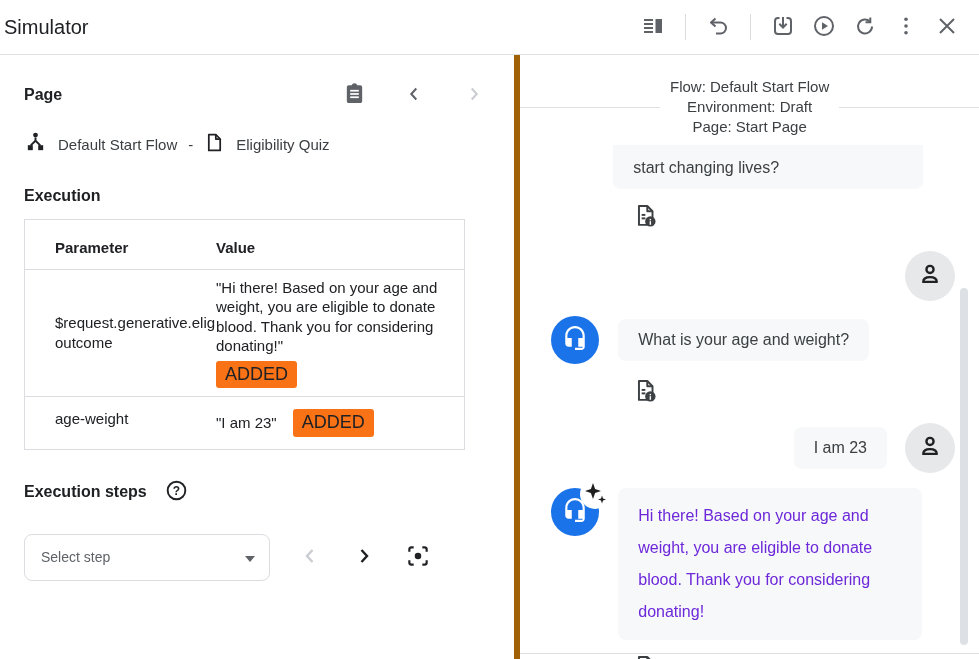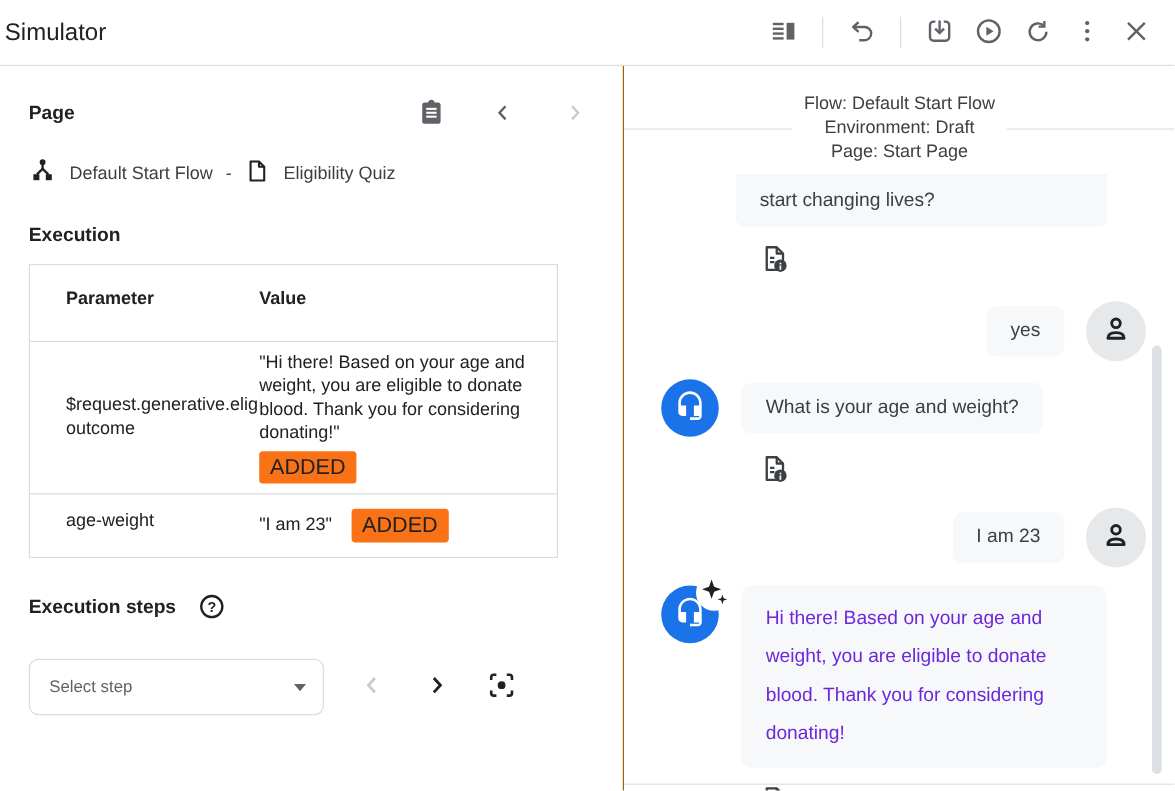--- a/index.html
+++ b/index.html
@@ -10,36 +10,36 @@
   
   .topbar { height:55px; display:flex; align-items:center; padding:0 16px 0 4px; border-bottom:1px solid #e0e0e0; }
   .topbar-title { font-size:20px; color:#202124; }
   .topbar-spacer { flex:1; }
   .topbar-actions { display:flex; align-items:center; gap:9px; }
   .icon-btn { width:32px; height:32px; display:flex; align-items:center; justify-content:center; cursor:pointer; background:none; border:none; }
   .vdivider { width:1px; height:26px; background:#dadce0; margin:0 7px; }
 
   
   .panels { position:absolute; top:55px; left:0; right:0; bottom:0; display:flex; }
-  .left-panel { width:552px; border-right:1px solid #a16207; padding:24px 24px 0 24px; }
+  .left-panel { width:552px; border-right:6px solid #a16207; padding:24px 24px 0 24px; }
   .right-panel { position:relative; width:490px; padding-top:22px; overflow:hidden; }
 
   
   .page-header { display:flex; align-items:center; }
   .section-heading { font-size:16px; font-weight:600; color:#202124; }
   .page-header .section-heading { flex:1; }
   .page-nav { display:flex; align-items:center; gap:28px; }
 
   .flow-row { margin-top:20px; display:flex; align-items:center; gap:11px; font-size:15px; color:#3c4043; }
 
   .params-heading { margin-top:30px; }
   .params-table { margin-top:14px; border:1px solid #dadce0; width:441px; }
   .ptable-row { display:grid; grid-template-columns:191px 1fr; }
   .ptable-head { font-weight:600; font-size:15px; }
-  .ptable-head .pcell { padding-top:18px; padding-bottom:25px; }
+  .ptable-head .pcell { padding-top:18px; padding-bottom:11px; }
   .pcell { padding-left:30px; font-size:15px; line-height:19.5px; }
   .vcell { padding-left:0; padding-right:14px; }
   .prow-1 { border-top:1px solid #dadce0; }
   .prow-1 .pcell { padding-top:8px; padding-bottom:8px; }
   .prow-1 .name-cell { display:flex; flex-direction:column; justify-content:center; }
   .name-line1 { white-space:nowrap; overflow:hidden; }
   .badge { display:inline-block; background:#f97316; color:#202124; font-size:18px; padding:4px 9px; border-radius:3px; margin-top:5px; }
   .prow-2 { border-top:1px solid #dadce0; }
   .prow-2 .pcell { padding-top:12px; padding-bottom:12px; }
   .prow-2 .vcell { display:flex; align-items:center; gap:16px; }
@@ -318,21 +318,20 @@
                 <path d="M8 11 h3.4"></path>
                 <path d="M8 14.2 h3.4"></path>
               </g>
               <circle cx="16" cy="17" r="4.8" fill="#3c4043"></circle>
               <rect x="15.35" y="14.7" width="1.3" height="1.3" fill="#fff"></rect>
               <rect x="15.35" y="16.8" width="1.3" height="3.3" fill="#fff"></rect>
             </svg>
         </div>
 
         <div class="user-row yes">
-          <div class="bubble">yes</div>
           <div class="avatar-user">
             <span>
               <svg width="26" height="26" viewBox="0 0 24 24" fill="none" stroke="#202124" stroke-width="2.2" stroke-linejoin="round">
                   <circle cx="12" cy="7.8" r="3.3"></circle>
                   <path d="M5.8 19.3 q0 -4.4 6.2 -4.4 q6.2 0 6.2 4.4 Z"></path>
                 </svg>
             </span>
           </div>
         </div>
 

